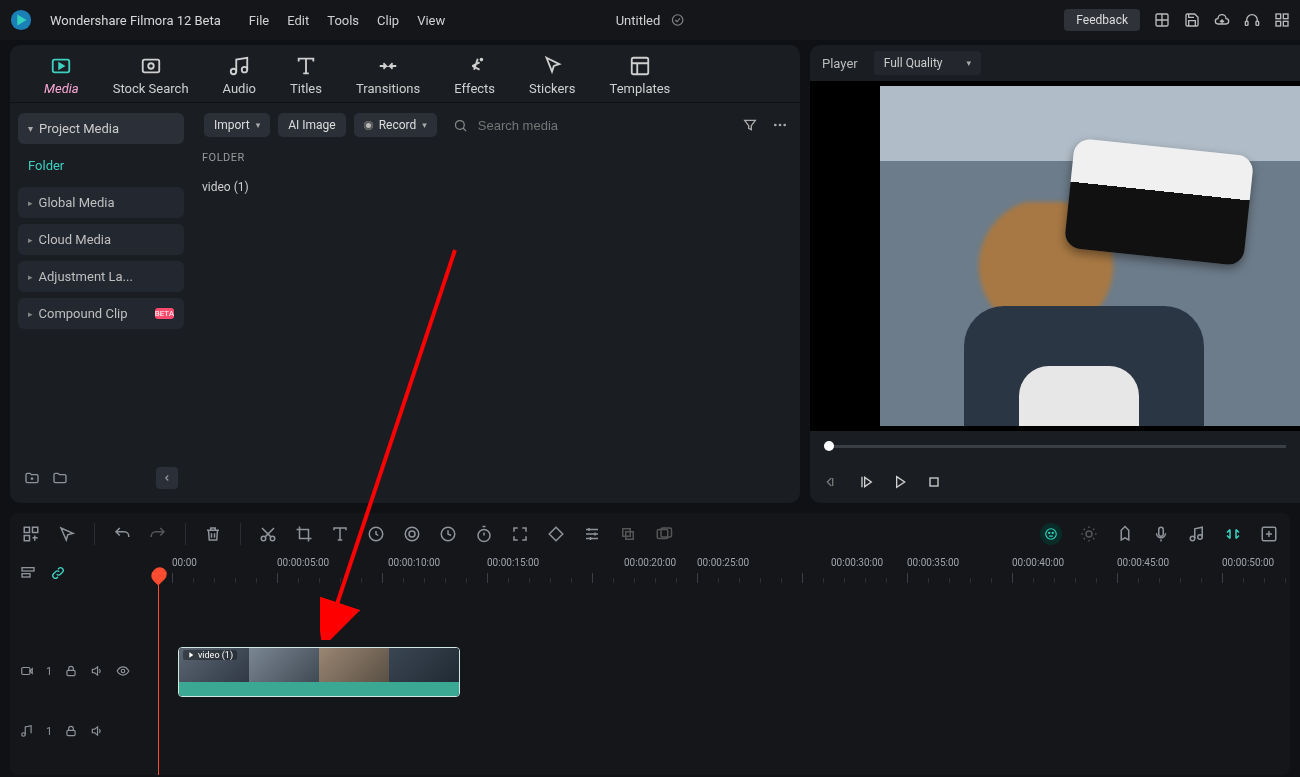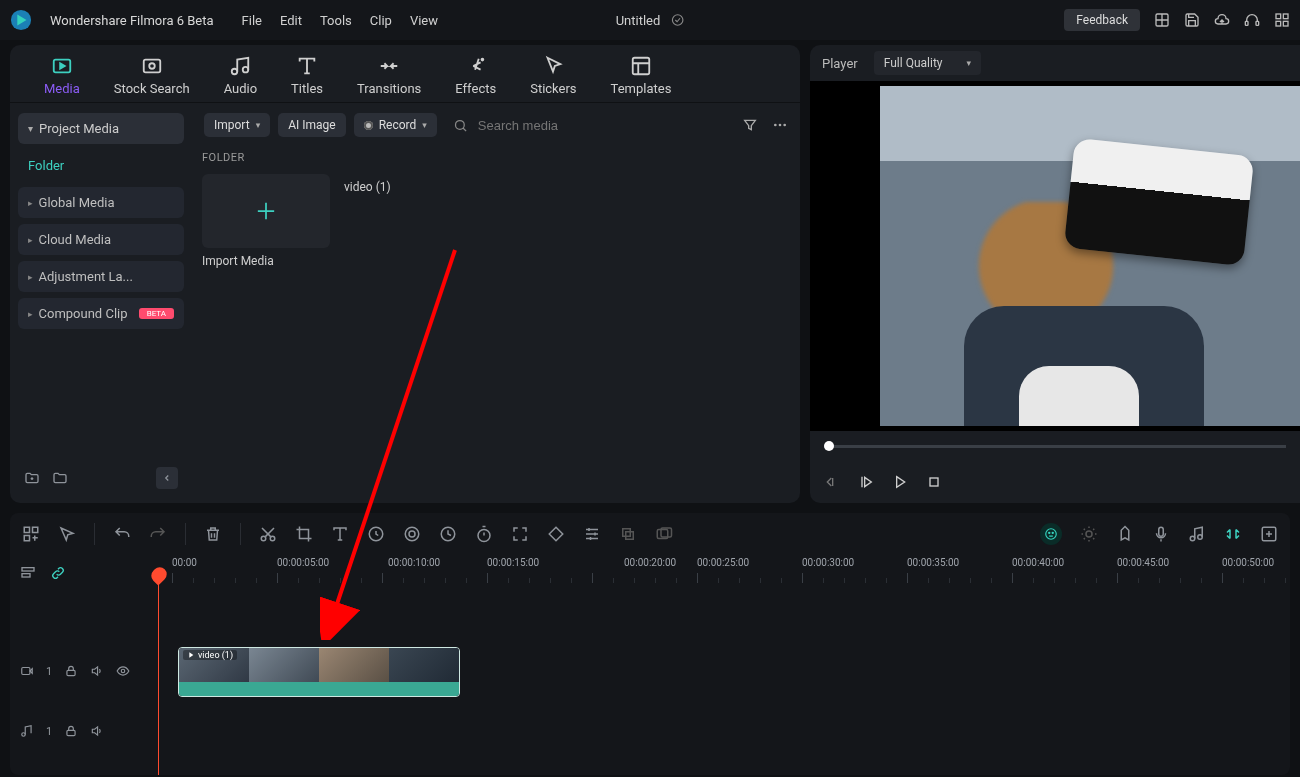--- a/index.html
+++ b/index.html
@@ -47,39 +47,39 @@
   background: #1a1d22;
   border-radius: 10px;
   display: flex; flex-direction: column;
 }
 .tabs-row {
   display: flex; align-items: center; gap: 34px;
   padding: 10px 20px 6px 34px;
   border-bottom: 1px solid #0f1114;
 }
 .tab { display: flex; flex-direction: column; align-items: center; gap: 4px; font-size: 13px; color: #cfcfcf; cursor: pointer;}
-.tab.active { color: #8b5cf6;}
+.tab.active { color: #f9a8d4; font-style: italic;}
 .tab .ico svg { width: 22px; height: 22px;}
 .panel-body { flex: 1; display: flex;}
 .sidebar { width: 166px; padding: 10px 8px; display: flex; flex-direction: column; gap: 6px;}
 .side-pill {
   background: #2b2f37; border-radius: 6px;
   padding: 8px 10px; font-size: 13px;
   display: flex; align-items: center; gap: 6px;
 }
 .side-pill .caret { font-size: 10px; color: #aaa;}
 .side-label-active { color: #3dd0c0; font-size: 13px; padding: 8px 10px;}
 .side-item {
   background: #232730; border-radius: 6px;
   padding: 8px 10px; font-size: 13px; color: #bfbfbf;
   display: flex; align-items: center; gap: 6px;
   position: relative;
 }
 .side-item .car { font-size: 9px; color: #888;}
-.badge-beta { background: #ff4b6e; color: #fff; font-size: 8px; padding: 1px 8px; border-radius: 3px; margin-left: auto;}
+.badge-beta { background: #ff4b6e; color: #fff; font-size: 8px; padding: 1px 0; border-radius: 3px; margin-left: auto;}
 .sidebar-footer {
   margin-top: auto;
   display: flex; align-items: center; gap: 12px;
   padding: 4px 6px;
 }
 .sidebar-footer .back-chip {
   margin-left: auto; background: #2b2f37; width:22px; height:22px;
   border-radius:4px; display:flex; align-items:center; justify-content:center;
 }
 .content-area { flex: 1; display: flex; flex-direction: column; padding: 0 10px;}
@@ -257,21 +257,21 @@
 </head>
 <body>
 
 <div class="titlebar">
   <span class="logo">
     <svg viewBox="0 0 24 24" fill="none">
         <circle cx="12" cy="12" r="11" fill="#1b80b6"></circle>
         <path d="M8 6l10 6-10 6z" fill="#34d2bd"></path>
       </svg>
   </span>
-  <span class="app-name">Wondershare Filmora 6 Beta</span>
+  <span class="app-name">Wondershare Filmora 12 Beta</span>
   <span class="menu-item">File</span>
   <span class="menu-item">Edit</span>
   <span class="menu-item">Tools</span>
   <span class="menu-item">Clip</span>
   <span class="menu-item">View</span>
 
   <div class="center">
     <span>Untitled</span>
     <span>
       <svg width="14" height="14" viewBox="0 0 24 24" fill="none" stroke="#888" stroke-width="2">
@@ -473,28 +473,20 @@
                   <circle cx="19" cy="12" r="2"></circle>
                 </svg>
               </span>
           </div>
         </div>
 
         <div class="folder-label">FOLDER</div>
 
         <div class="thumbs">
           <div class="thumb-card">
-            <div class="thumb-box add">
-              <svg viewBox="0 0 24 24" fill="none" stroke="#3dd0c0" stroke-width="1.5">
-                  <path d="M12 5v14M5 12h14"></path>
-                </svg>
-            </div>
-            <div class="thumb-label">Import Media</div>
-          </div>
-          <div class="thumb-card">
             <div class="thumb-label">video (1)</div>
           </div>
         </div>
       </div>
     </div>
   </div>
 
   <div class="panel-right">
     <div class="player-top">
       <span style="color:#bbb;">Player</span>
@@ -704,21 +696,21 @@
           </svg>
         </span>
     </div>
     <div class="ruler" id="ruler">
         <div class="tick-label" style="left: 4px;">00:00</div>
         <div class="tick-label" style="left: 109px;">00:00:05:00</div>
         <div class="tick-label" style="left: 220px;">00:00:10:00</div>
         <div class="tick-label" style="left: 319px;">00:00:15:00</div>
         <div class="tick-label" style="left: 424px; padding-left: 32px;">00:00:20:00</div>
         <div class="tick-label" style="left: 529px;">00:00:25:00</div>
-        <div class="tick-label" style="left: 634px;">00:00:30:00</div>
+        <div class="tick-label" style="left: 663px;">00:00:30:00</div>
         <div class="tick-label" style="left: 739px;">00:00:35:00</div>
         <div class="tick-label" style="left: 844px;">00:00:40:00</div>
         <div class="tick-label" style="left: 949px;">00:00:45:00</div>
         <div class="tick-label" style="left: 1054px;">00:00:50:00</div>
         <div class="ticks">
           <div class="tick-major" style="left: 4px;"></div>
           <div class="tick-minor" style="left: 25px;"></div>
           <div class="tick-minor" style="left: 46px;"></div>
           <div class="tick-minor" style="left: 67px;"></div>
           <div class="tick-minor" style="left: 88px;"></div>

